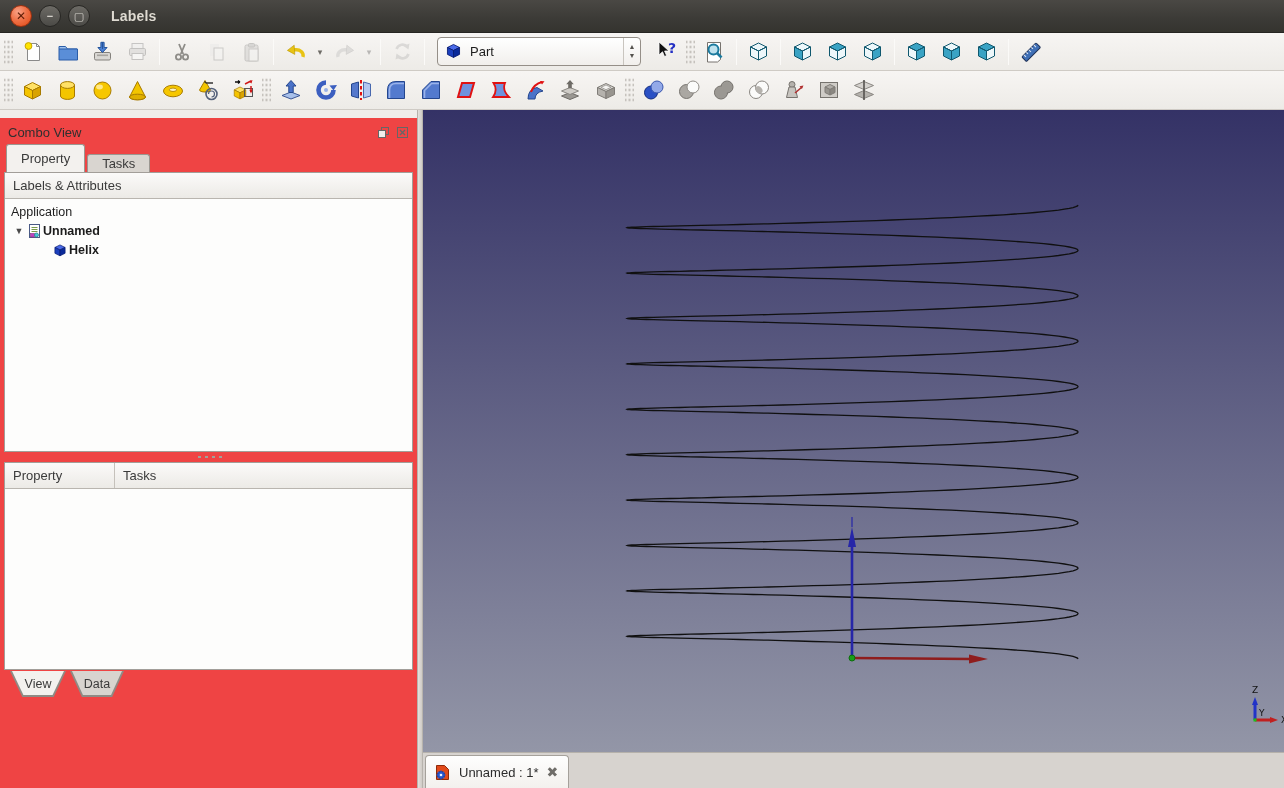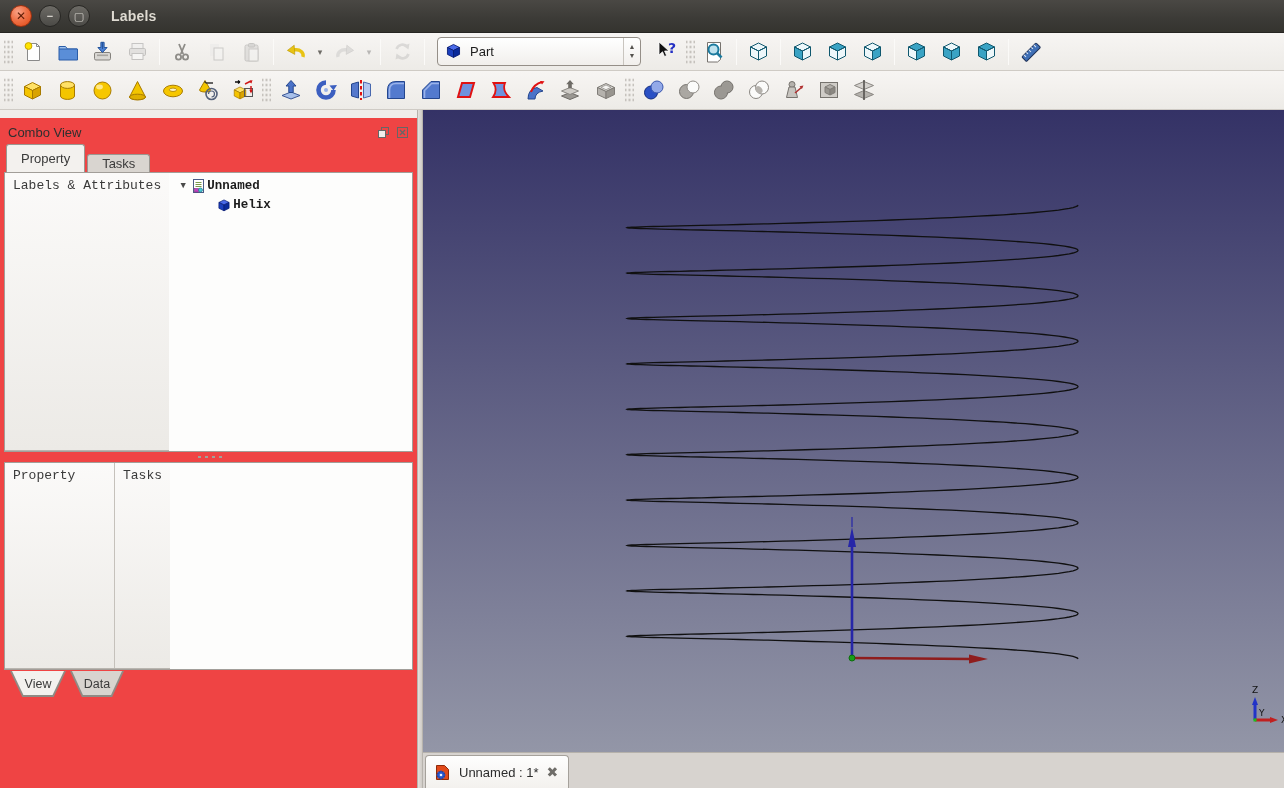--- a/index.html
+++ b/index.html
@@ -43,21 +43,21 @@
   
   .main{display:flex;height:678px;}
   .dock{width:417px;background:#ef4444;display:flex;flex-direction:column;padding:2px 0 0 0;position:relative;margin-top:8px;}
   .dock-title{height:24px;display:flex;align-items:center;padding:0 8px;font-size:13px;color:#2f2f2f;}
   .dock-title .sp{flex:1;}
   .dock-title svg{margin-left:6px;}
   .docktabs{height:28px;display:flex;align-items:flex-end;padding-left:6px;gap:2px;}
   .dtab{height:18px;display:flex;align-items:center;padding:0 14px;font-size:13px;
     border:1px solid #9b9791;border-bottom:none;border-radius:3px 3px 0 0;background:#d9d5d0;color:#3a3a3a;}
   .dtab.active{background:#f3f1ee;height:28px;position:relative;z-index:2;}
-  .panelbox{border:1px solid #a29e99;background:#fdfdfc;margin:0 4px;display:flex;flex-direction:row;font-family:Liberation Mono, monospace;}
+  .panelbox{border:1px solid #a29e99;background:#fdfdfc;margin:0 4px;display:flex;flex-direction:column;}
   .panelhead{background:linear-gradient(#fbfaf9,#eceae6);border-bottom:1px solid #b9b5af;
     font-size:13px;color:#3a3a3a;padding:5px 8px;display:flex;}
   .treebox{height:280px;}
   .treebody{flex:1;overflow:hidden;padding:3px 0;}
   .trow{display:flex;align-items:center;height:19px;font-size:12.5px;color:#1c1c1c;}
   .trow .exp{width:12px;text-align:center;font-size:9px;color:#4a4a4a;}
   .trow .ticon{width:18px;display:flex;justify-content:center;}
   .bold{font-weight:bold;}
   .vsplit{height:10px;display:flex;align-items:center;justify-content:center;}
   .vsplit .dots{width:26px;height:4px;background-image:radial-gradient(circle,#a3a09a 1.2px,transparent 1.4px);
@@ -543,20 +543,24 @@
       </svg>
     </div>
     <div class="docktabs">
       <div class="dtab active">Property</div>
       <div class="dtab">Tasks</div>
     </div>
 
     <div class="panelbox treebox">
       <div class="panelhead">Labels &amp; Attributes</div>
       <div class="treebody">
+        <div class="trow">
+          <span style="width:6px"></span>
+          <span>Application</span>
+        </div>
         <div class="trow">
           <span style="width:8px"></span>
           <span class="exp">▼</span>
           <span class="ticon">
             <svg width="15" height="16" viewBox="0 0 15 16">
               <rect x="2.5" y="1.5" width="10" height="13" fill="#fff" stroke="#4a5a85"></rect>
               <path d="M4.5 4.5 h6 M4.5 6.5 h6 M4.5 8.5 h6" stroke="#7a9a4a" stroke-width="1"></path>
               <rect x="3.5" y="10.5" width="4" height="3.5" fill="#c040c0" stroke="#803080" stroke-width=".6"></rect>
               <circle cx="9.5" cy="12" r="2" fill="#49c8d8" stroke="#207888" stroke-width=".7"></circle>
             </svg>

